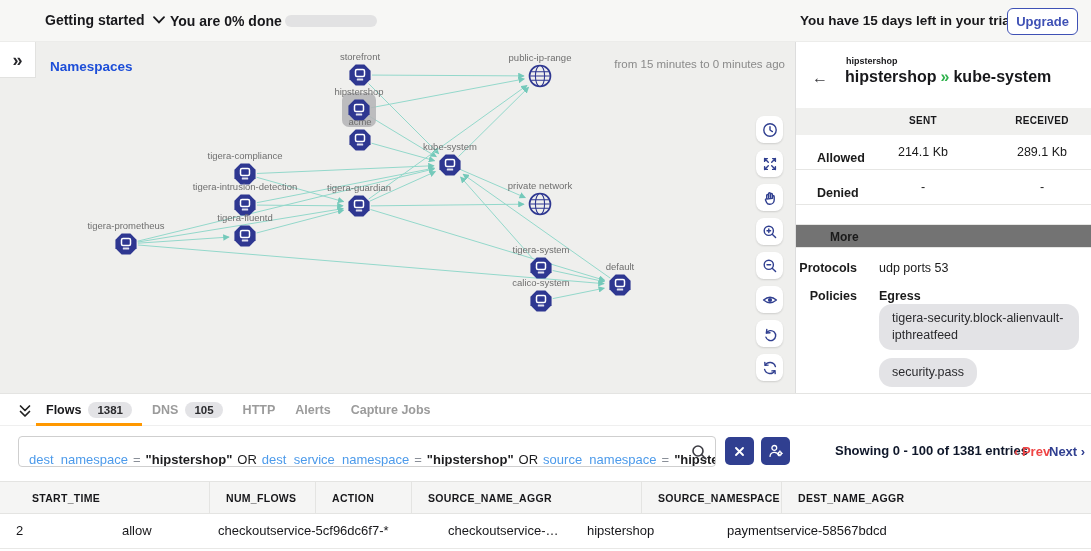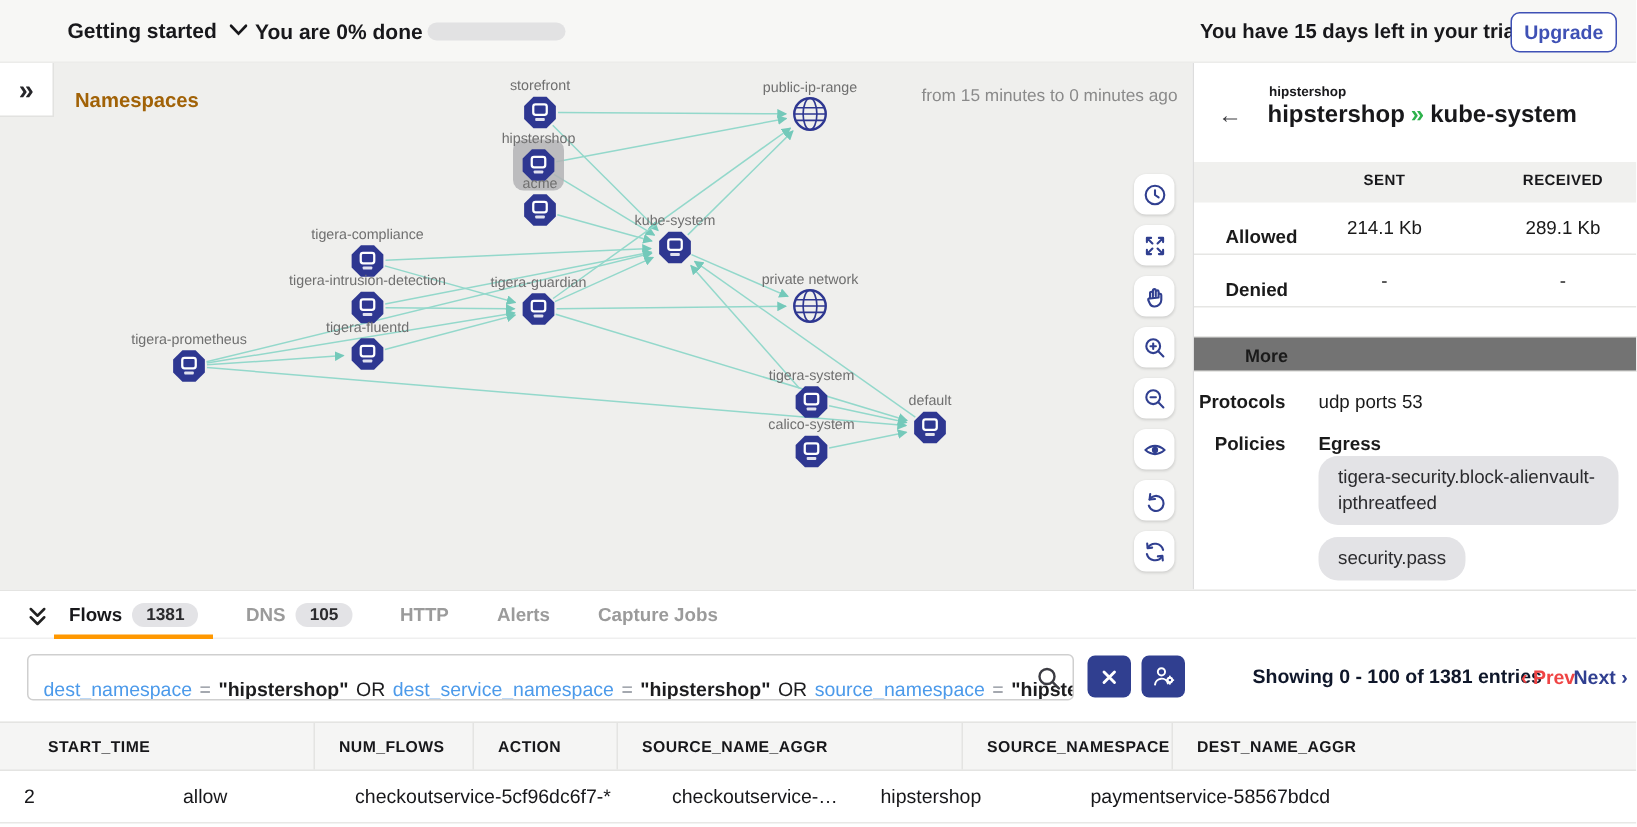--- a/index.html
+++ b/index.html
@@ -11,21 +11,21 @@
   #topbar { position:absolute; left:0; top:0; width:1091px; height:42px; background:#f7f7f5; border-bottom:1px solid #ececea; }
   .gs { position:absolute; left:45px; top:12px; font-size:14px; font-weight:700; color:#18181b; display:flex; align-items:center; gap:8px; cursor:pointer; }
   .progress-label { position:absolute; left:170px; top:13px; font-size:14px; font-weight:700; color:#18181b; }
   .progress-pill { position:absolute; left:285px; top:15px; width:92px; height:12px; border-radius:6px; background:#e2e2e3; }
   .trial { position:absolute; left:800px; top:13px; font-size:13.5px; font-weight:600; color:#18181b; }
   .upgrade { position:absolute; left:1007px; top:8px; width:71px; height:27px; background:#fff; border:1.5px solid #3f51b5; border-radius:6px; color:#3f51b5; font-size:13px; font-weight:600; font-family:inherit; cursor:pointer; }
 
   
   #graph-panel { position:absolute; left:0; top:42px; width:795px; height:351px; background:#efefed; overflow:hidden; }
   #collapse { position:absolute; left:0; top:0; width:36px; height:36px; background:#fff; border:none; border-right:1px solid #e2e2e0; border-bottom:1px solid #e2e2e0; font-size:18px; font-weight:700; color:#26262a; cursor:pointer; line-height:36px; }
-  .graph-title { position:absolute; left:50px; top:17px; font-size:13.5px; font-weight:700; color:#a16207;text-align:center; }
+  .graph-title { position:absolute; left:50px; top:17px; font-size:13.5px; font-weight:700; color:#1d4ed8;text-align:center; }
   .graph-time { position:absolute; right:10px; top:16px; font-size:11.5px; color:#8a8a8a; }
   #graph-svg { position:absolute; left:0; top:0; }
   #graph-toolbar { position:absolute; right:12px; top:74px; display:flex; flex-direction:column; gap:7px; }
   .tool-btn { width:27px; height:27px; background:#fff; border:none; border-radius:8px; box-shadow:0 1px 2px rgba(0,0,0,.14); display:flex; align-items:center; justify-content:center; cursor:pointer; }
   .node-label { font-size:9.5px; fill:#6f6f6f; text-anchor:middle; }
 
   
   #detail-panel { position:absolute; left:795px; top:42px; width:296px; height:351px; background:#fff; border-left:1px solid #ddd; overflow:hidden; }
   .dp-eyebrow { position:absolute; left:50px; top:14px; font-size:9px; font-weight:700; color:#18181b; }
   .dp-back { position:absolute; left:16px; top:27px; font-size:16px; color:#3c3c40; background:none; border:none; cursor:pointer; font-family:inherit; }
@@ -41,21 +41,21 @@
   .dp-row .recv { position:absolute; left:200px; top:10px; width:92px; text-align:center; font-size:12.5px; }
   .dp-more { position:absolute; left:0; top:182px; width:296px; height:24px; background:#737373; border-top:1px solid #e6e6e4; border-bottom:1px solid #e6e6e4; font-size:12px; font-weight:700; padding:5px 0 0 34px; }
   .dp-label { position:absolute; left:0; width:61px; text-align:right; font-size:12.5px; font-weight:700; }
   .dp-value { position:absolute; left:83px; font-size:12.5px; }
   #pill-list { position:absolute; left:83px; top:262px; width:205px; display:flex; flex-direction:column; gap:8px; align-items:flex-start; }
   .pill { background:#e3e3e6; color:#2b2b2e; font-size:12.5px; line-height:1.35; border-radius:13px; padding:6px 13px; max-width:200px; }
 
   
   #tabs-bar { position:absolute; left:0; top:393px; width:1091px; height:33px; background:#fff; border-top:1px solid #e4e4e2; border-bottom:1px solid #efefef; }
   .dbl-chevron { position:absolute; left:18px; top:9px; cursor:pointer; }
-  #tabs { position:absolute; left:36px; top:0; height:32px; display:flex; gap:12px; }
+  #tabs { position:absolute; left:36px; top:0; height:32px; display:flex; gap:0; }
   .tab { position:relative; display:flex; align-items:center; gap:7px; padding:0 10px; cursor:pointer; font-size:12.5px; font-weight:600; color:#9b9b9b; }
   .tab.active { color:#18181b; font-weight:700; }
   .tab.active::after { content:""; position:absolute; left:0; right:0; bottom:0; height:3px; background:#ff9800; }
   .tab-badge { background:#e3e3e6; color:#2b2b2e; border-radius:10px; padding:2px 9px; font-size:11.5px; font-weight:600; }
 
   
   #filter-bar { position:absolute; left:0; top:426px; width:1091px; height:52px; background:#fff; }
   .filter-input { position:absolute; left:18px; top:10px; width:698px; height:31px; border:1px solid #cfcfcf; border-radius:4px; background:#fff; display:flex; align-items:center; gap:5px; padding:16px 26px 0 10px; overflow:hidden; white-space:nowrap; cursor:text; }
   .tok { font-size:13px; }
   .tok.field { color:#4c9aea; }
@@ -404,21 +404,21 @@
         <div class="ft-h" style="width: 106px;">NUM_FLOWS</div>
         <div class="ft-h" style="width: 96px;">ACTION</div>
         <div class="ft-h" style="width: 230px;">SOURCE_NAME_AGGR</div>
         <div class="ft-h" style="width: 140px;">SOURCE_NAMESPACE</div>
         <div class="ft-h" style="width: 280px;">DEST_NAME_AGGR</div>
       </div>
     <div id="ft-rows">
         <div class="ft-row">
           <div class="ft-c" style="width: 106px;">2</div>
           <div class="ft-c" style="width: 96px;">allow</div>
-          <div class="ft-c" style="width: 230px; text-align: center;">checkoutservice-5cf96dc6f7-*</div>
+          <div class="ft-c" style="width: 230px;">checkoutservice-5cf96dc6f7-*</div>
           <div class="ft-c" style="width: 139px;">checkoutservice-…</div>
           <div class="ft-c" style="width: 140px;">hipstershop</div>
           <div class="ft-c" style="width: 280px;">paymentservice-58567bdcd</div>
         </div>
       </div>
   </div>
 
 </div>
 
 </body></html>

